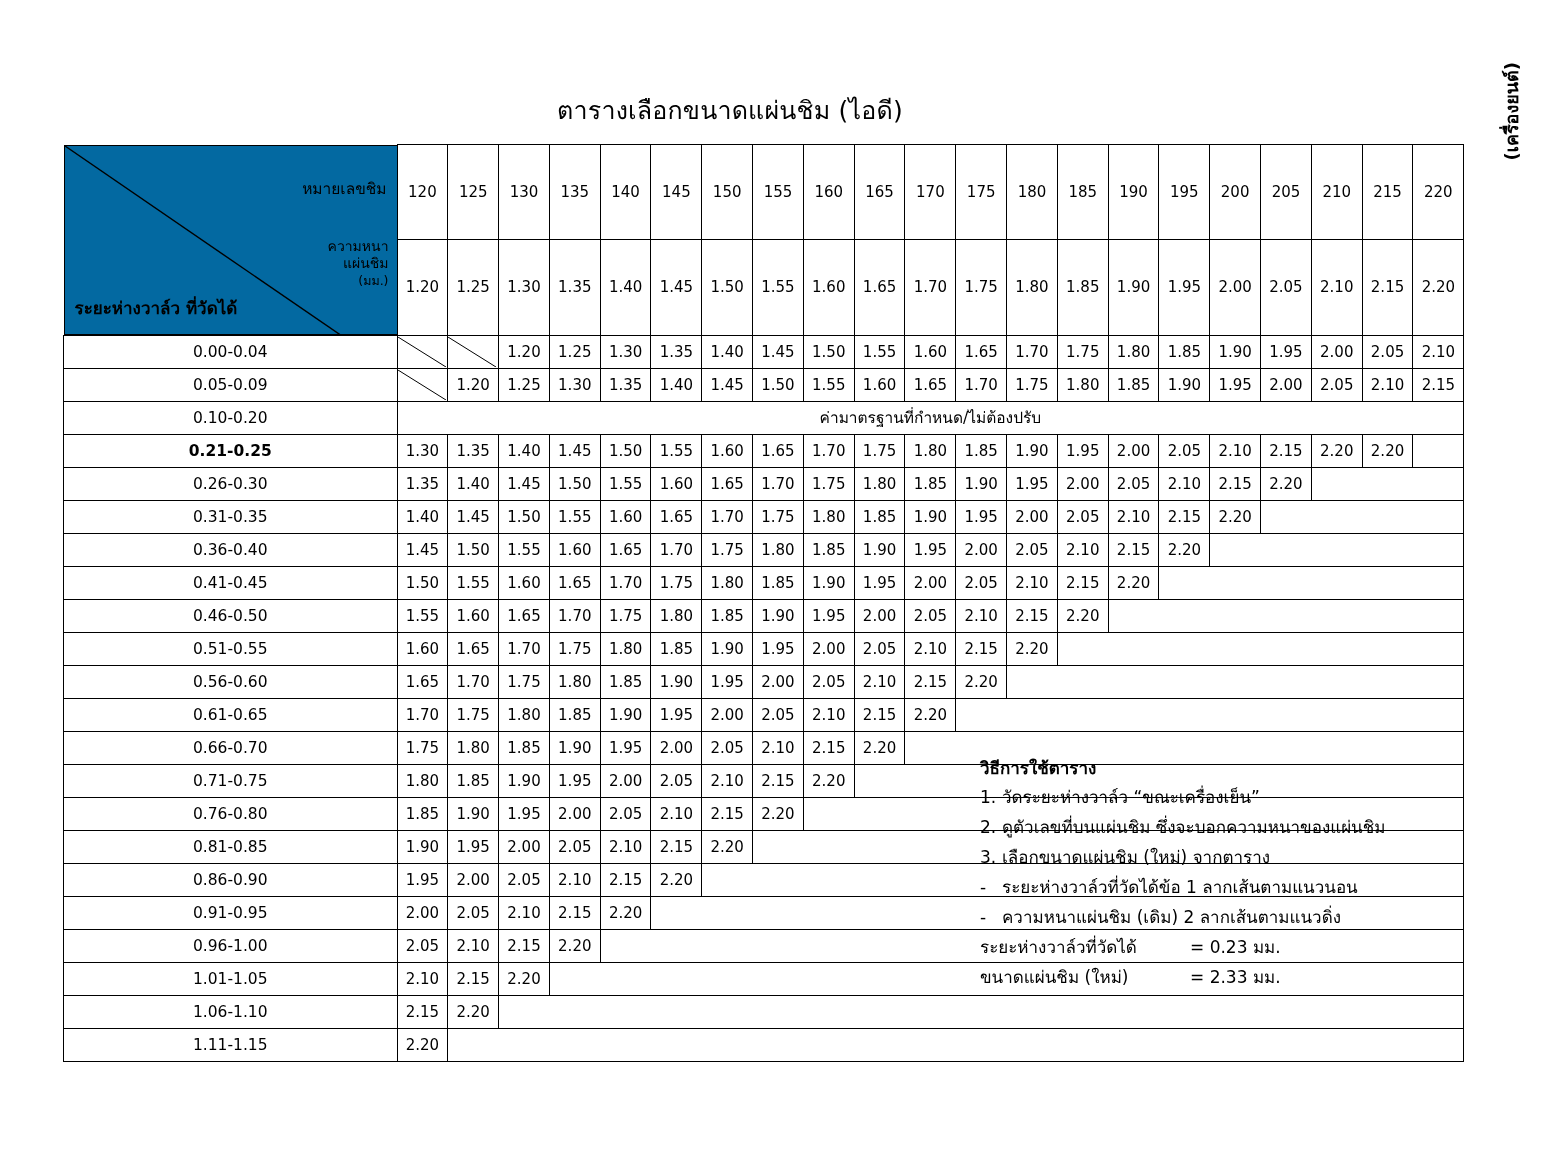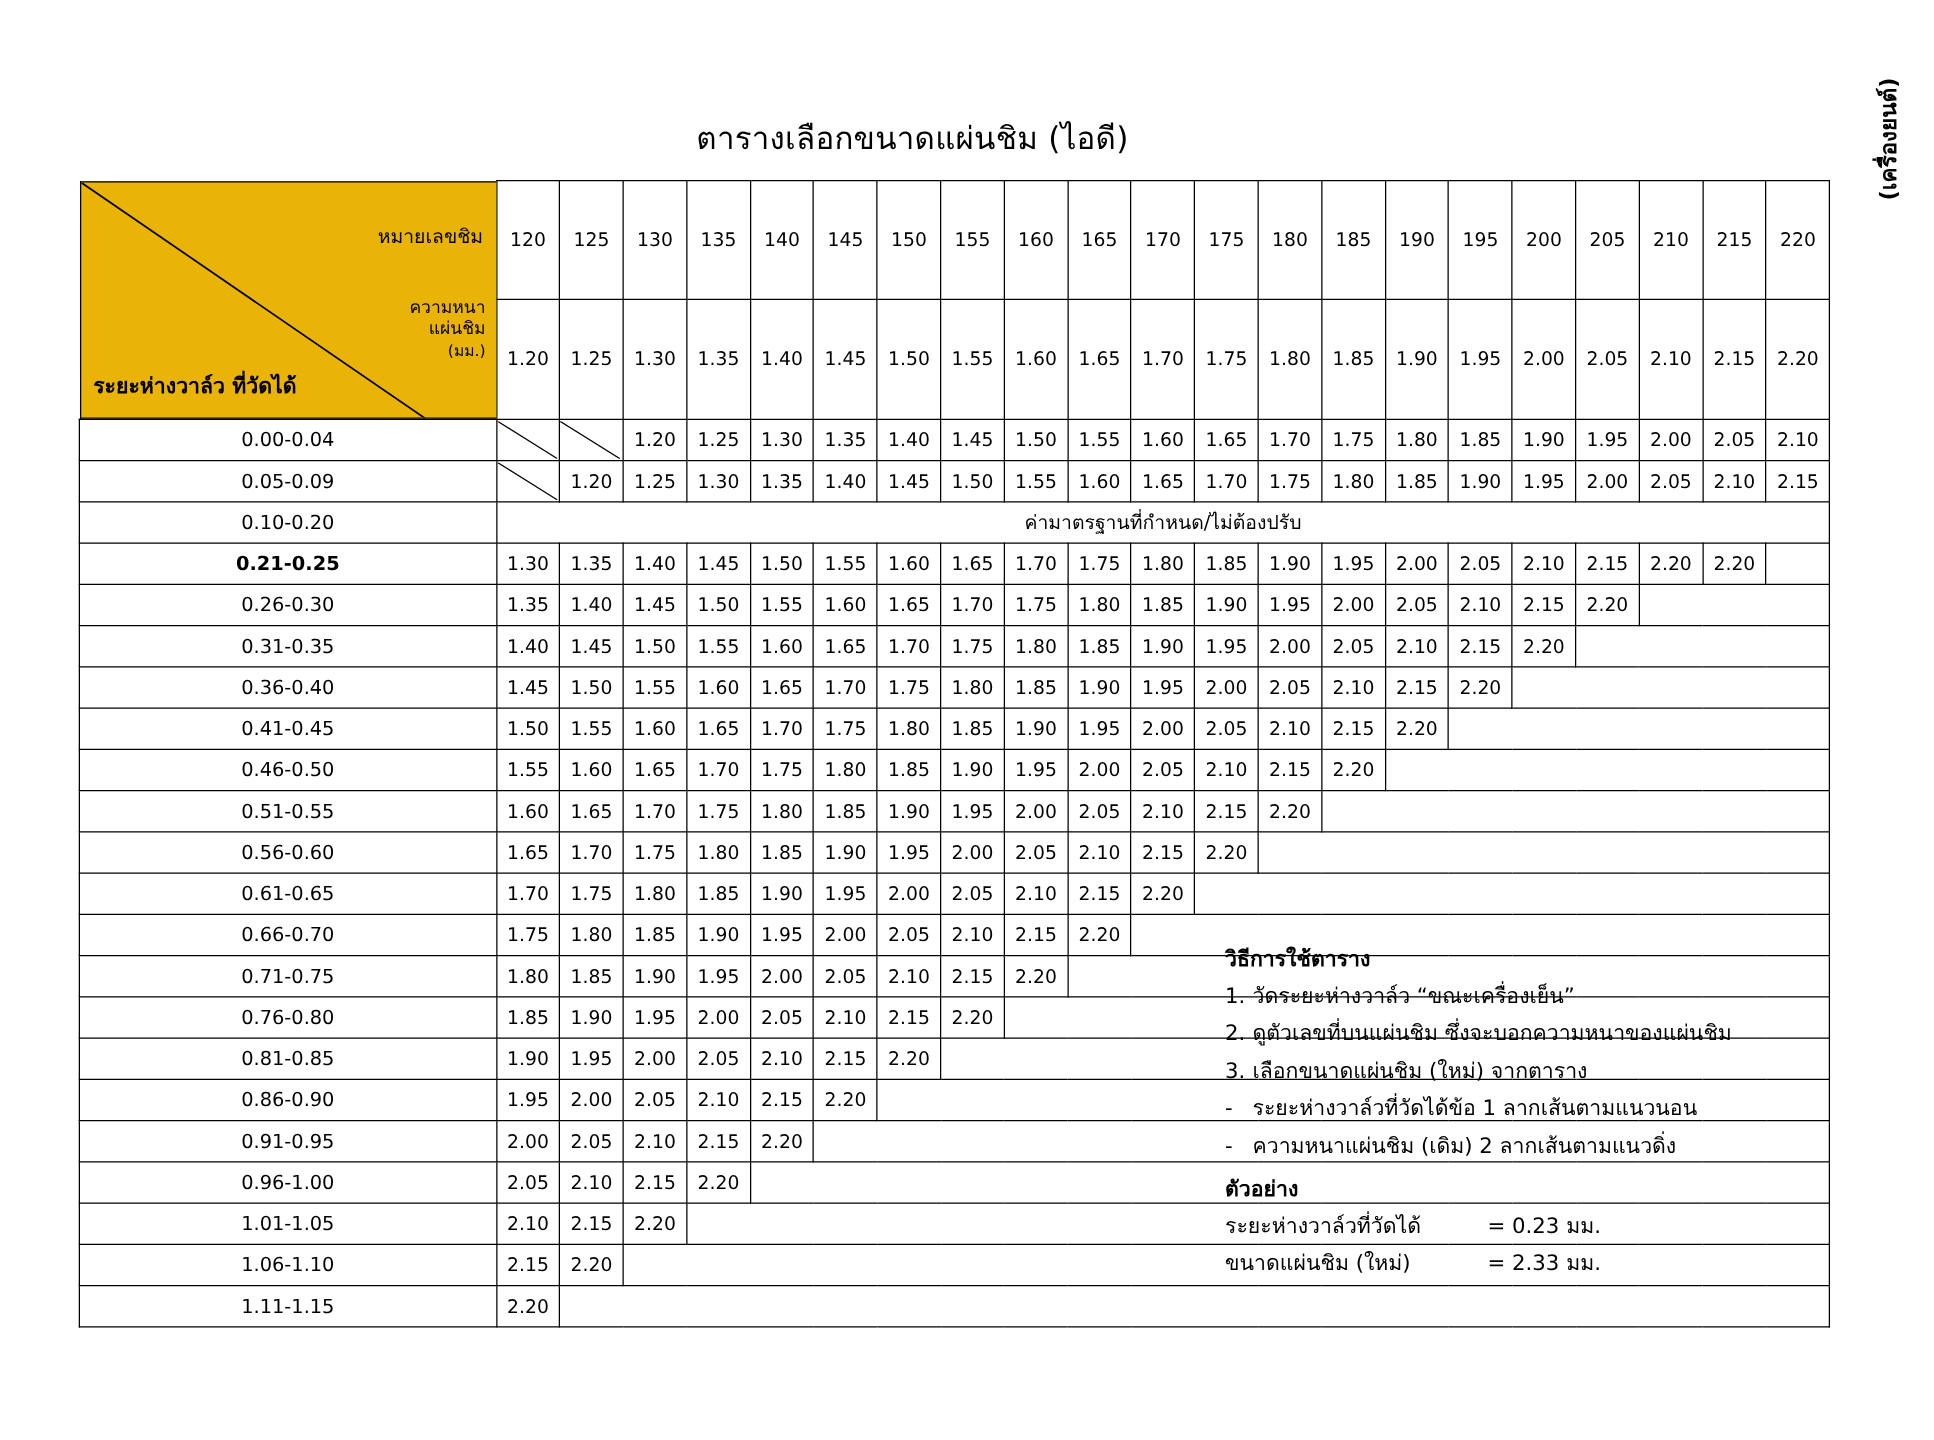--- a/index.html
+++ b/index.html
@@ -87,21 +87,21 @@
   }
 
   
   #corner {
     position: relative;
     width: 333px;
     height: 190px;
     border: 1px solid #000;
     border-right: none;
     box-sizing: border-box;
-    background: #eab308;
+    background: #0369a1;
     overflow: hidden;
   }
   #corner svg {
     position: absolute;
     left: 0; top: 0;
   }
   .corner-txt1 {
     position: absolute;
     right: 10px;
     top: 30px;
@@ -575,21 +575,20 @@
 
   <div id="notes">
     <div class="hd">วิธีการใช้ตาราง</div>
     <div id="notes-list">
         <div class="li"><span class="mk">1.</span><span>วัดระยะห่างวาล์ว “ขณะเครื่องเย็น”</span></div>
         <div class="li"><span class="mk">2.</span><span>ดูตัวเลขที่บนแผ่นชิม ซึ่งจะบอกความหนาของแผ่นชิม</span></div>
         <div class="li"><span class="mk">3.</span><span>เลือกขนาดแผ่นชิม (ใหม่) จากตาราง</span></div>
         <div class="li"><span class="mk">-</span><span>ระยะห่างวาล์วที่วัดได้ข้อ 1 ลากเส้นตามแนวนอน</span></div>
         <div class="li"><span class="mk">-</span><span>ความหนาแผ่นชิม (เดิม) 2 ลากเส้นตามแนวดิ่ง</span></div>
       </div>
-    <div class="ex-hd">ตัวอย่าง</div>
     <div id="example-list">
         <div class="ex-row">
           <div class="lbl">ระยะห่างวาล์วที่วัดได้</div>
           <div class="val">= 0.23 มม.</div>
         </div>
         <div class="ex-row">
           <div class="lbl">ขนาดแผ่นชิม (ใหม่)</div>
           <div class="val">= 2.33 มม.</div>
         </div>
       </div>

